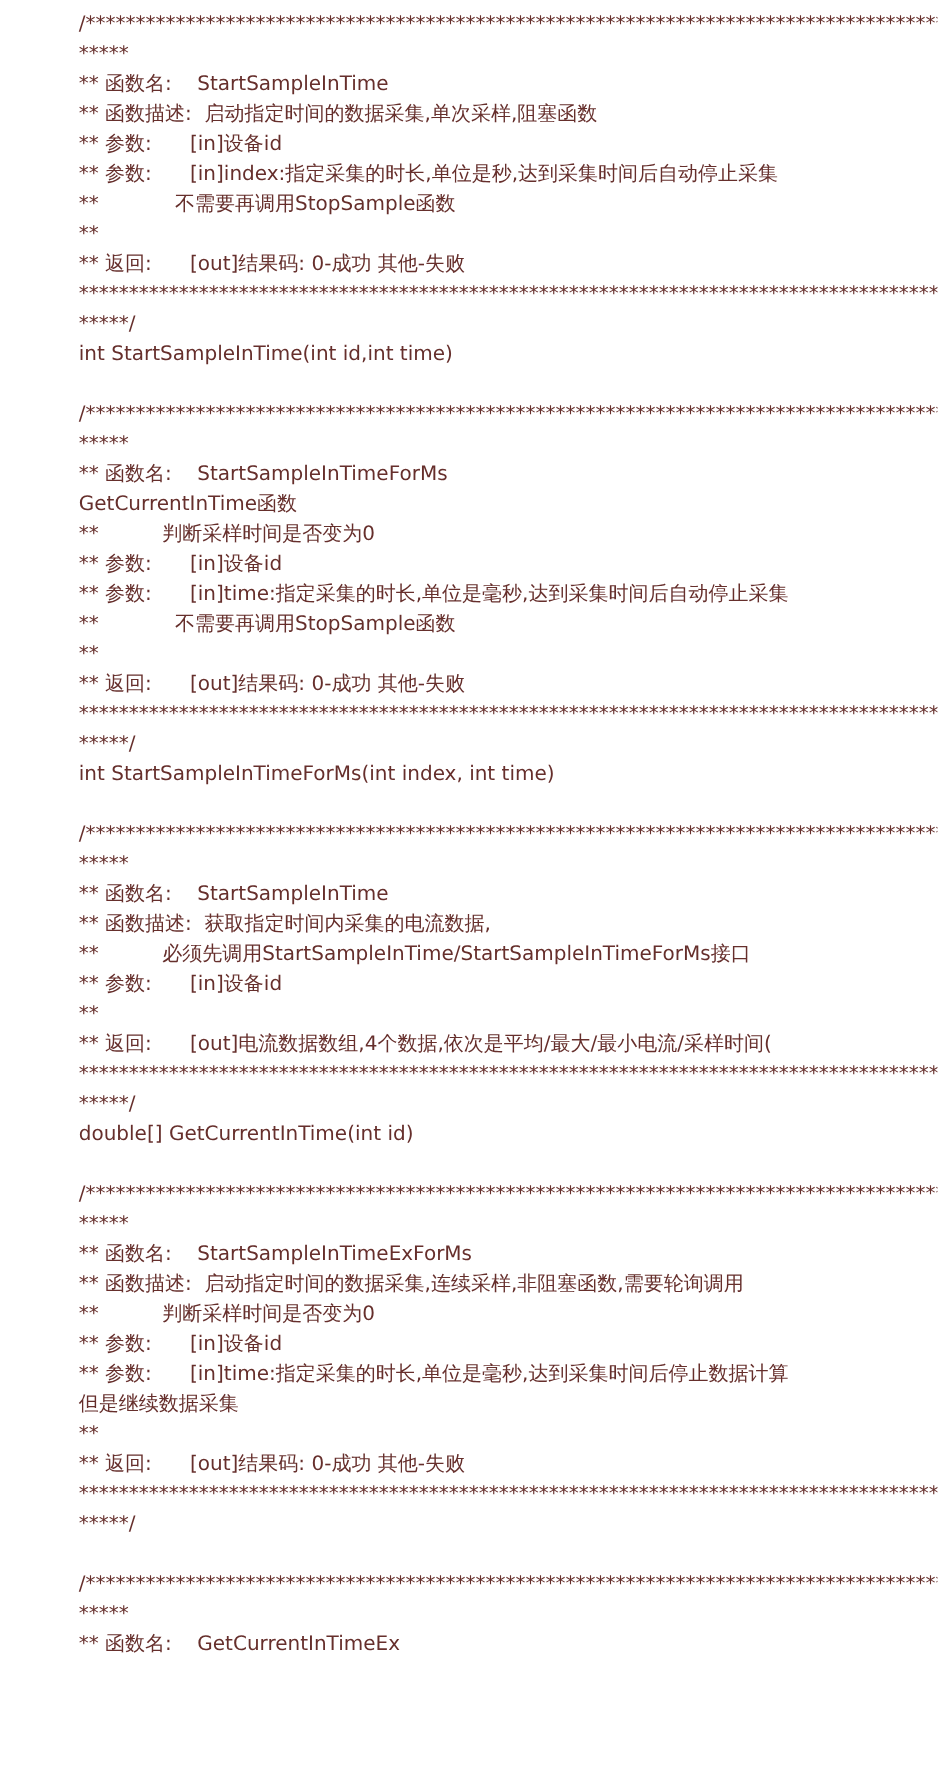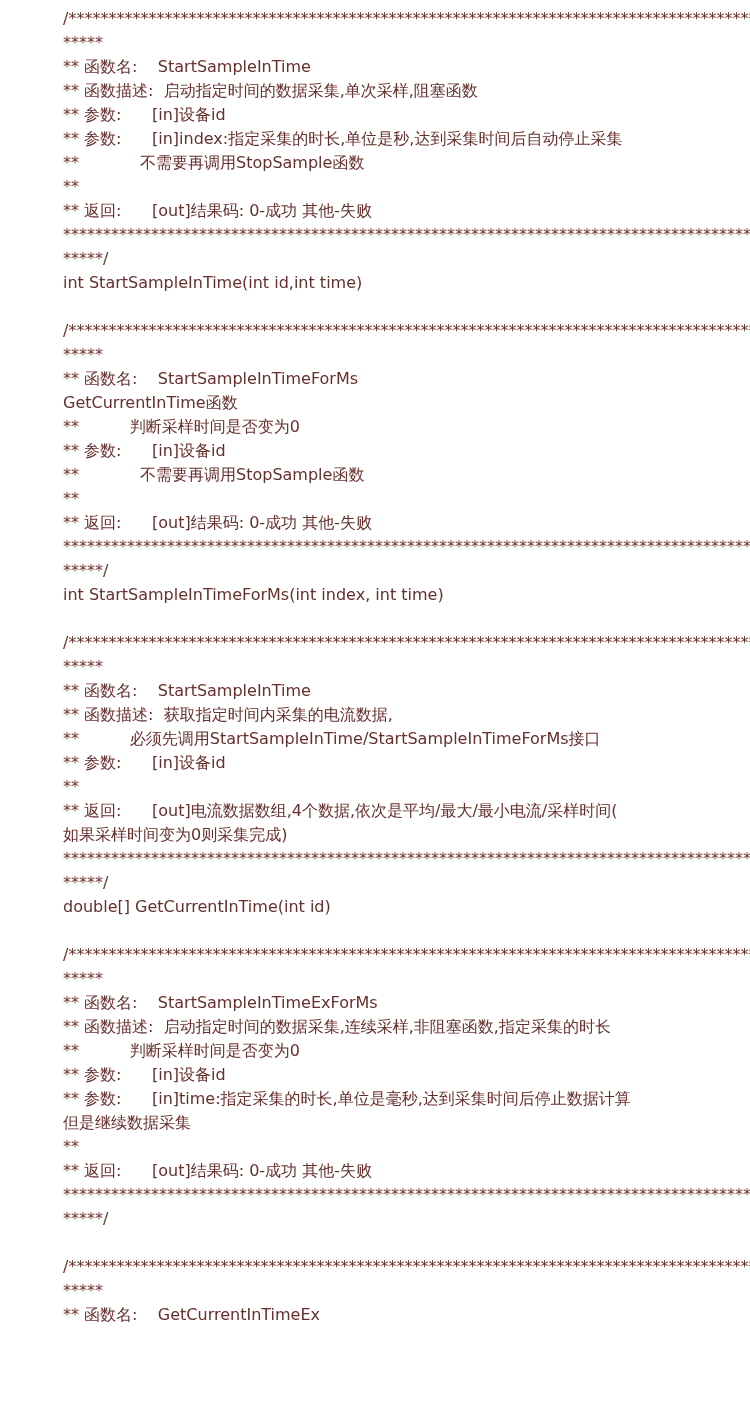--- a/index.html
+++ b/index.html
@@ -47,46 +47,46 @@
       <div class="line">*****/</div>
       <div class="line">int StartSampleInTime(int id,int time)</div>
     </div>
     <div class="section">
       <div class="line">/***********************************************************************************************</div>
       <div class="line">*****</div>
       <div class="line">** 函数名:    StartSampleInTimeForMs</div>
       <div class="line">GetCurrentInTime函数</div>
       <div class="line">**          判断采样时间是否变为0</div>
       <div class="line">** 参数:      [in]设备id</div>
+      <div class="line">** 参数:      [in]time:指定采集的时长,单位是毫秒,达到采集时间后自动停止采集</div>
       <div class="line">**            不需要再调用StopSample函数</div>
       <div class="line">**</div>
       <div class="line">** 返回:      [out]结果码: 0-成功 其他-失败</div>
       <div class="line">***********************************************************************************************</div>
       <div class="line">*****/</div>
       <div class="line">int StartSampleInTimeForMs(int index, int time)</div>
     </div>
     <div class="section">
       <div class="line">/***********************************************************************************************</div>
       <div class="line">*****</div>
       <div class="line">** 函数名:    StartSampleInTime</div>
       <div class="line">** 函数描述:  获取指定时间内采集的电流数据,</div>
       <div class="line">**          必须先调用StartSampleInTime/StartSampleInTimeForMs接口</div>
       <div class="line">** 参数:      [in]设备id</div>
       <div class="line">**</div>
       <div class="line">** 返回:      [out]电流数据数组,4个数据,依次是平均/最大/最小电流/采样时间(</div>
-      <div class="line">如果采样时间变为0则采集完成)</div>
       <div class="line">***********************************************************************************************</div>
       <div class="line">*****/</div>
       <div class="line">double[] GetCurrentInTime(int id)</div>
     </div>
     <div class="section">
       <div class="line">/***********************************************************************************************</div>
       <div class="line">*****</div>
       <div class="line">** 函数名:    StartSampleInTimeExForMs</div>
-      <div class="line">** 函数描述:  启动指定时间的数据采集,连续采样,非阻塞函数,指定采集的时长</div>
+      <div class="line">** 函数描述:  启动指定时间的数据采集,连续采样,非阻塞函数,需要轮询调用</div>
       <div class="line">**          判断采样时间是否变为0</div>
       <div class="line">** 参数:      [in]设备id</div>
       <div class="line">** 参数:      [in]time:指定采集的时长,单位是毫秒,达到采集时间后停止数据计算</div>
       <div class="line">但是继续数据采集</div>
       <div class="line">**</div>
       <div class="line">** 返回:      [out]结果码: 0-成功 其他-失败</div>
       <div class="line">***********************************************************************************************</div>
       <div class="line">*****/</div>
     </div>
     <div class="section">

